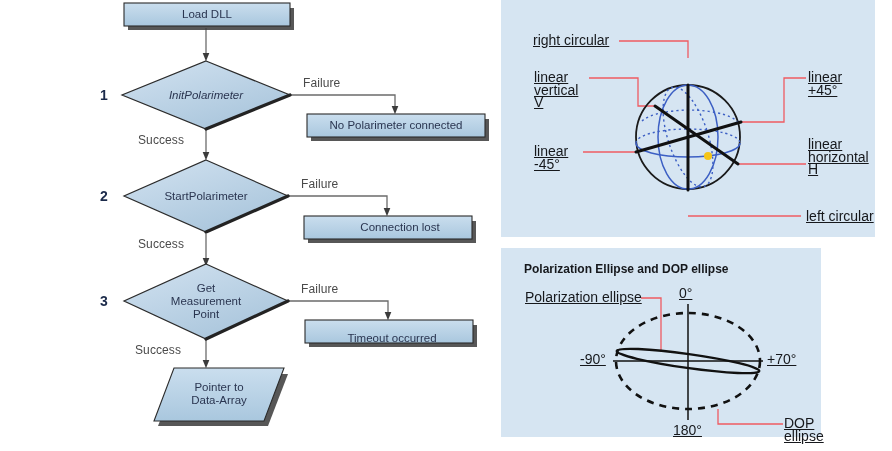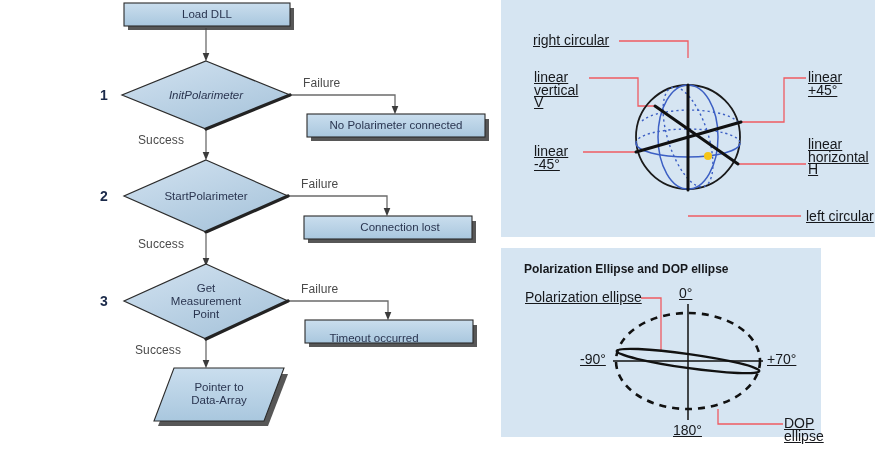--- a/index.html
+++ b/index.html
@@ -139,21 +139,21 @@
   <div class="fc-shape-text" style="left:144px; top:184px; width:124px; height:24px;">StartPolarimeter</div>
 
   <div class="fc-shape-text" style="left:152px; top:280px; width:108px; height:42px;">Get
 Measurement
 Point</div>
 
   <div class="fc-shape-text" style="left:307px; top:114px; width:178px; height:23px;">No Polarimeter connected</div>
 
   <div class="fc-shape-text" style="left:304px; top:216px; width:168px; height:23px;padding-left:12px;">Connection lost</div>
 
-  <div class="fc-shape-text" style="left:290px; top:320px; width:168px; height:37px;">Timeout occurred</div>
+  <div class="fc-shape-text" style="left:308px; top:320px; width:168px; height:37px;">Timeout occurred</div>
 
   <div class="fc-shape-text" style="left:160px; top:378px; width:118px; height:32px;">Pointer to
 Data-Array</div>
 
   <div class="fc-step-num" style="left:100px; top:87px;">1</div>
   <div class="fc-step-num" style="left:100px; top:188px;">2</div>
   <div class="fc-step-num" style="left:100px; top:293px;">3</div>
 
   <div class="fc-label" style="left:303px; top:76px;">Failure</div>
   <div class="fc-label" style="left:138px; top:133px;">Success</div>

